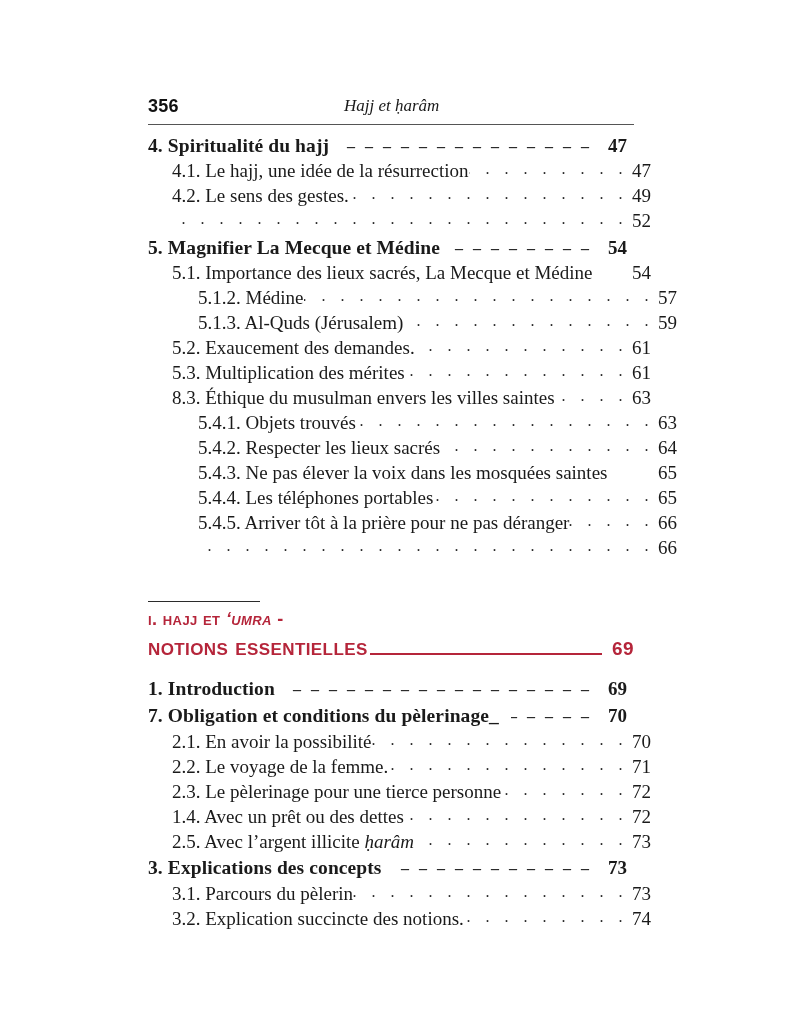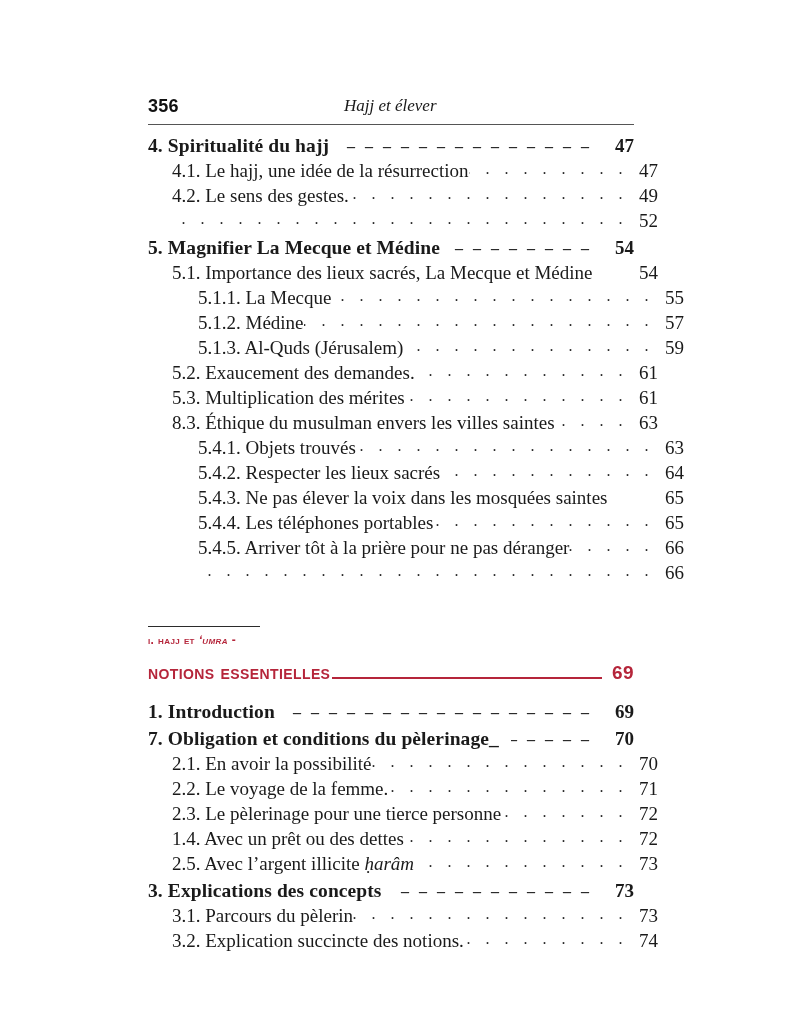--- a/index.html
+++ b/index.html
@@ -68,21 +68,21 @@
   .row .leader {
     flex: 1 1 auto;
     min-width: 0;
     overflow: hidden;
     white-space: nowrap;
     position: relative;
     height: 1em;
   }
   .row .pg {
     flex: 0 0 auto;
-    text-align: right;
+    text-align: left;
     min-width: 26px;
     margin-left: 4px;
   }
 
   
   .leader.dots::after {
     content: ".  .  .  .  .  .  .  .  .  .  .  .  .  .  .  .  .  .  .  .  .  .  .  .  .  .  .  .  .  .  .  .  .  .  .  .";
     letter-spacing: 5.5px;
     font-size: 16px;
     color: #2b2b2b;
@@ -143,37 +143,36 @@
     font-family: "Liberation Sans", "DejaVu Sans", sans-serif;
     font-weight: bold;
     color: #b5253a;
     font-size: 15.5px;
     letter-spacing: 0.4px;
     line-height: 1.35;
   }
   .part-line1 {
     font-variant: small-caps;
     text-transform: lowercase;
-    font-size: 12px;
+    font-size: 18px;
   }
   .part-line1 .caps-it {
     font-style: italic;
     font-variant: small-caps;
   }
   .part-line2wrap {
     display: flex;
     align-items: baseline;
     width: 486px;
   }
   .part-line2 {
     font-variant: small-caps;
     text-transform: lowercase;
-    font-size: 20px;
+    font-size: 24px;
     flex: 0 0 auto;
-    margin-top: 11px;
   }
   .part-underline {
     flex: 1 1 auto;
     border-bottom: 2.4px solid #b5253a;
     margin: 0 6px 3px 2px;
     min-width: 0;
   }
   .part-pg {
     flex: 0 0 auto;
     font-family: "Liberation Sans", "DejaVu Sans", sans-serif;
@@ -187,21 +186,21 @@
   .after-part { margin-top: 12px; }
 </style>
 </head>
 <body>
 
 <div class="page">
   <div class="content">
 
     <div class="runhead">
       <span class="folio">356</span>
-      <span class="title">Hajj et élever</span>
+      <span class="title">Hajj et ḥarâm</span>
     </div>
     <div class="head-rule"></div>
 
     <div class="toc-list" id="section-a">
         <div class="row lvl1">
           <span class="label">4. Spiritualité du hajj</span>
           <span class="leader dashes"></span>
           <span class="pg">47</span>
         </div>
         <div class="row lvl2">
@@ -220,25 +219,20 @@
         </div>
         <div class="row lvl1">
           <span class="label">5. Magnifier La Mecque et Médine</span>
           <span class="leader dashes"></span>
           <span class="pg">54</span>
         </div>
         <div class="row lvl2">
           <span class="label">5.1. Importance des lieux sacrés, La Mecque et Médine</span>
           <span class="leader none"></span>
           <span class="pg">54</span>
-        </div>
-        <div class="row lvl3">
-          <span class="label">5.1.1. La Mecque</span>
-          <span class="leader dots"></span>
-          <span class="pg">55</span>
         </div>
         <div class="row lvl3">
           <span class="label">5.1.2. Médine</span>
           <span class="leader dots"></span>
           <span class="pg">57</span>
         </div>
         <div class="row lvl3">
           <span class="label">5.1.3. Al-Quds (Jérusalem)</span>
           <span class="leader dots"></span>
           <span class="pg">59</span>

